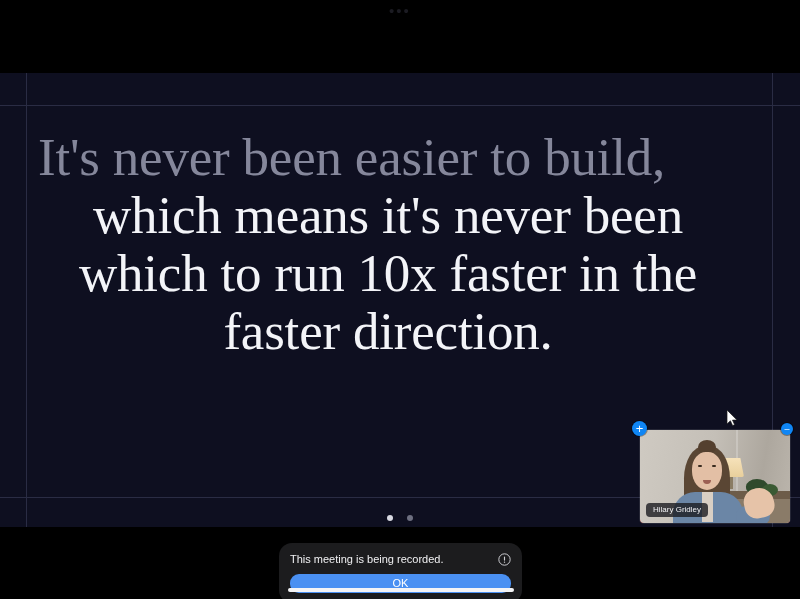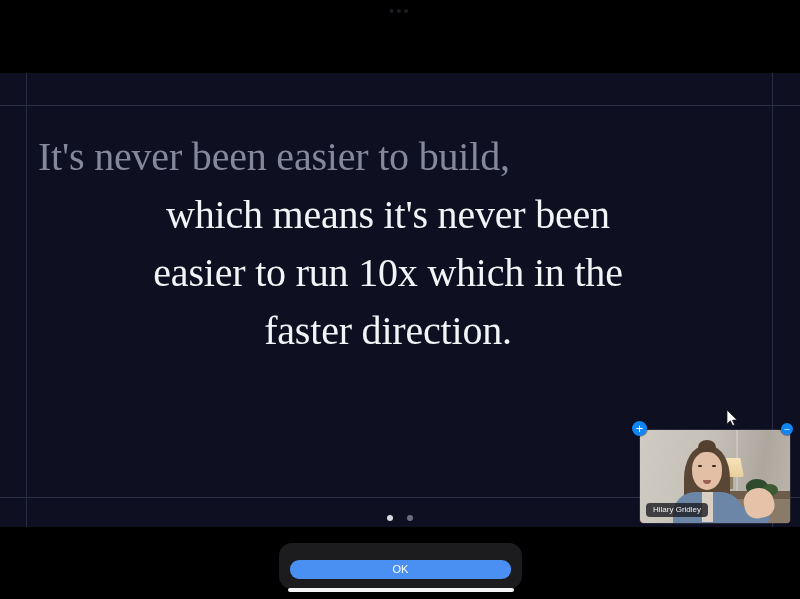--- a/index.html
+++ b/index.html
@@ -62,21 +62,21 @@
   .guide-h.top    { top: 32px; }
   .guide-h.bottom { top: 424px; }
 
   
   .slide-text {
     position: absolute;
     left: 38px;
     top: 55px;
     width: 700px;
     font-family: "Liberation Serif", "DejaVu Serif", serif;
-    font-size: 40px;
+    font-size: 53px;
     line-height: 58px;
     letter-spacing: -0.2px;
   }
   .line-muted {
     color: #85879b;
     display: block;
   }
   .line-bright {
     color: #f3f4f8;
     display: block;
@@ -338,21 +338,21 @@
 
   <div class="slide">
     <div class="guide-v left"></div>
     <div class="guide-v right"></div>
     <div class="guide-h top"></div>
     <div class="guide-h bottom"></div>
 
     <div class="slide-text">
       <span class="line-muted">It's never been easier to build,</span>
       <span class="line-bright">which means it's never been</span>
-      <span class="line-bright">easier to run 10x which in the</span>
+      <span class="line-bright">which to run 10x faster in the</span>
       <span class="line-bright">faster direction.</span>
     </div>
 
     <div class="pager">
       <span class="dot active"></span>
       <span class="dot inactive"></span>
     </div>
 
     <svg class="cursor" viewBox="0 0 12 16">
       <path d="M1 0 L1 14 L4.4 10.8 L6.6 15.6 L8.6 14.7 L6.5 10.1 L11 10.1 Z" fill="#ffffff" stroke="#1a1a1a" stroke-width="0.7"></path>
@@ -384,18 +384,26 @@
   <div class="tile-btn add">
     <span class="glyph">+</span>
   </div>
   <div class="tile-btn collapse">
     <span class="glyph">–</span>
   </div>
 
   <div class="bottom-letterbox"></div>
 
   <div class="alert">
+    <div class="alert-row">
+      <div class="alert-msg">This meeting is being recorded.</div>
+      <svg class="alert-info" viewBox="0 0 16 16">
+        <circle cx="8" cy="8" r="7" fill="none" stroke="#cfcfd4" stroke-width="1.2"></circle>
+        <rect x="7.3" y="4.2" width="1.4" height="5.2" rx="0.7" fill="#cfcfd4"></rect>
+        <circle cx="8" cy="11.3" r="0.85" fill="#cfcfd4"></circle>
+      </svg>
+    </div>
     <button class="alert-ok">OK</button>
   </div>
 
   <div class="home-indicator"></div>
 
 </div>
 
 </body></html>

